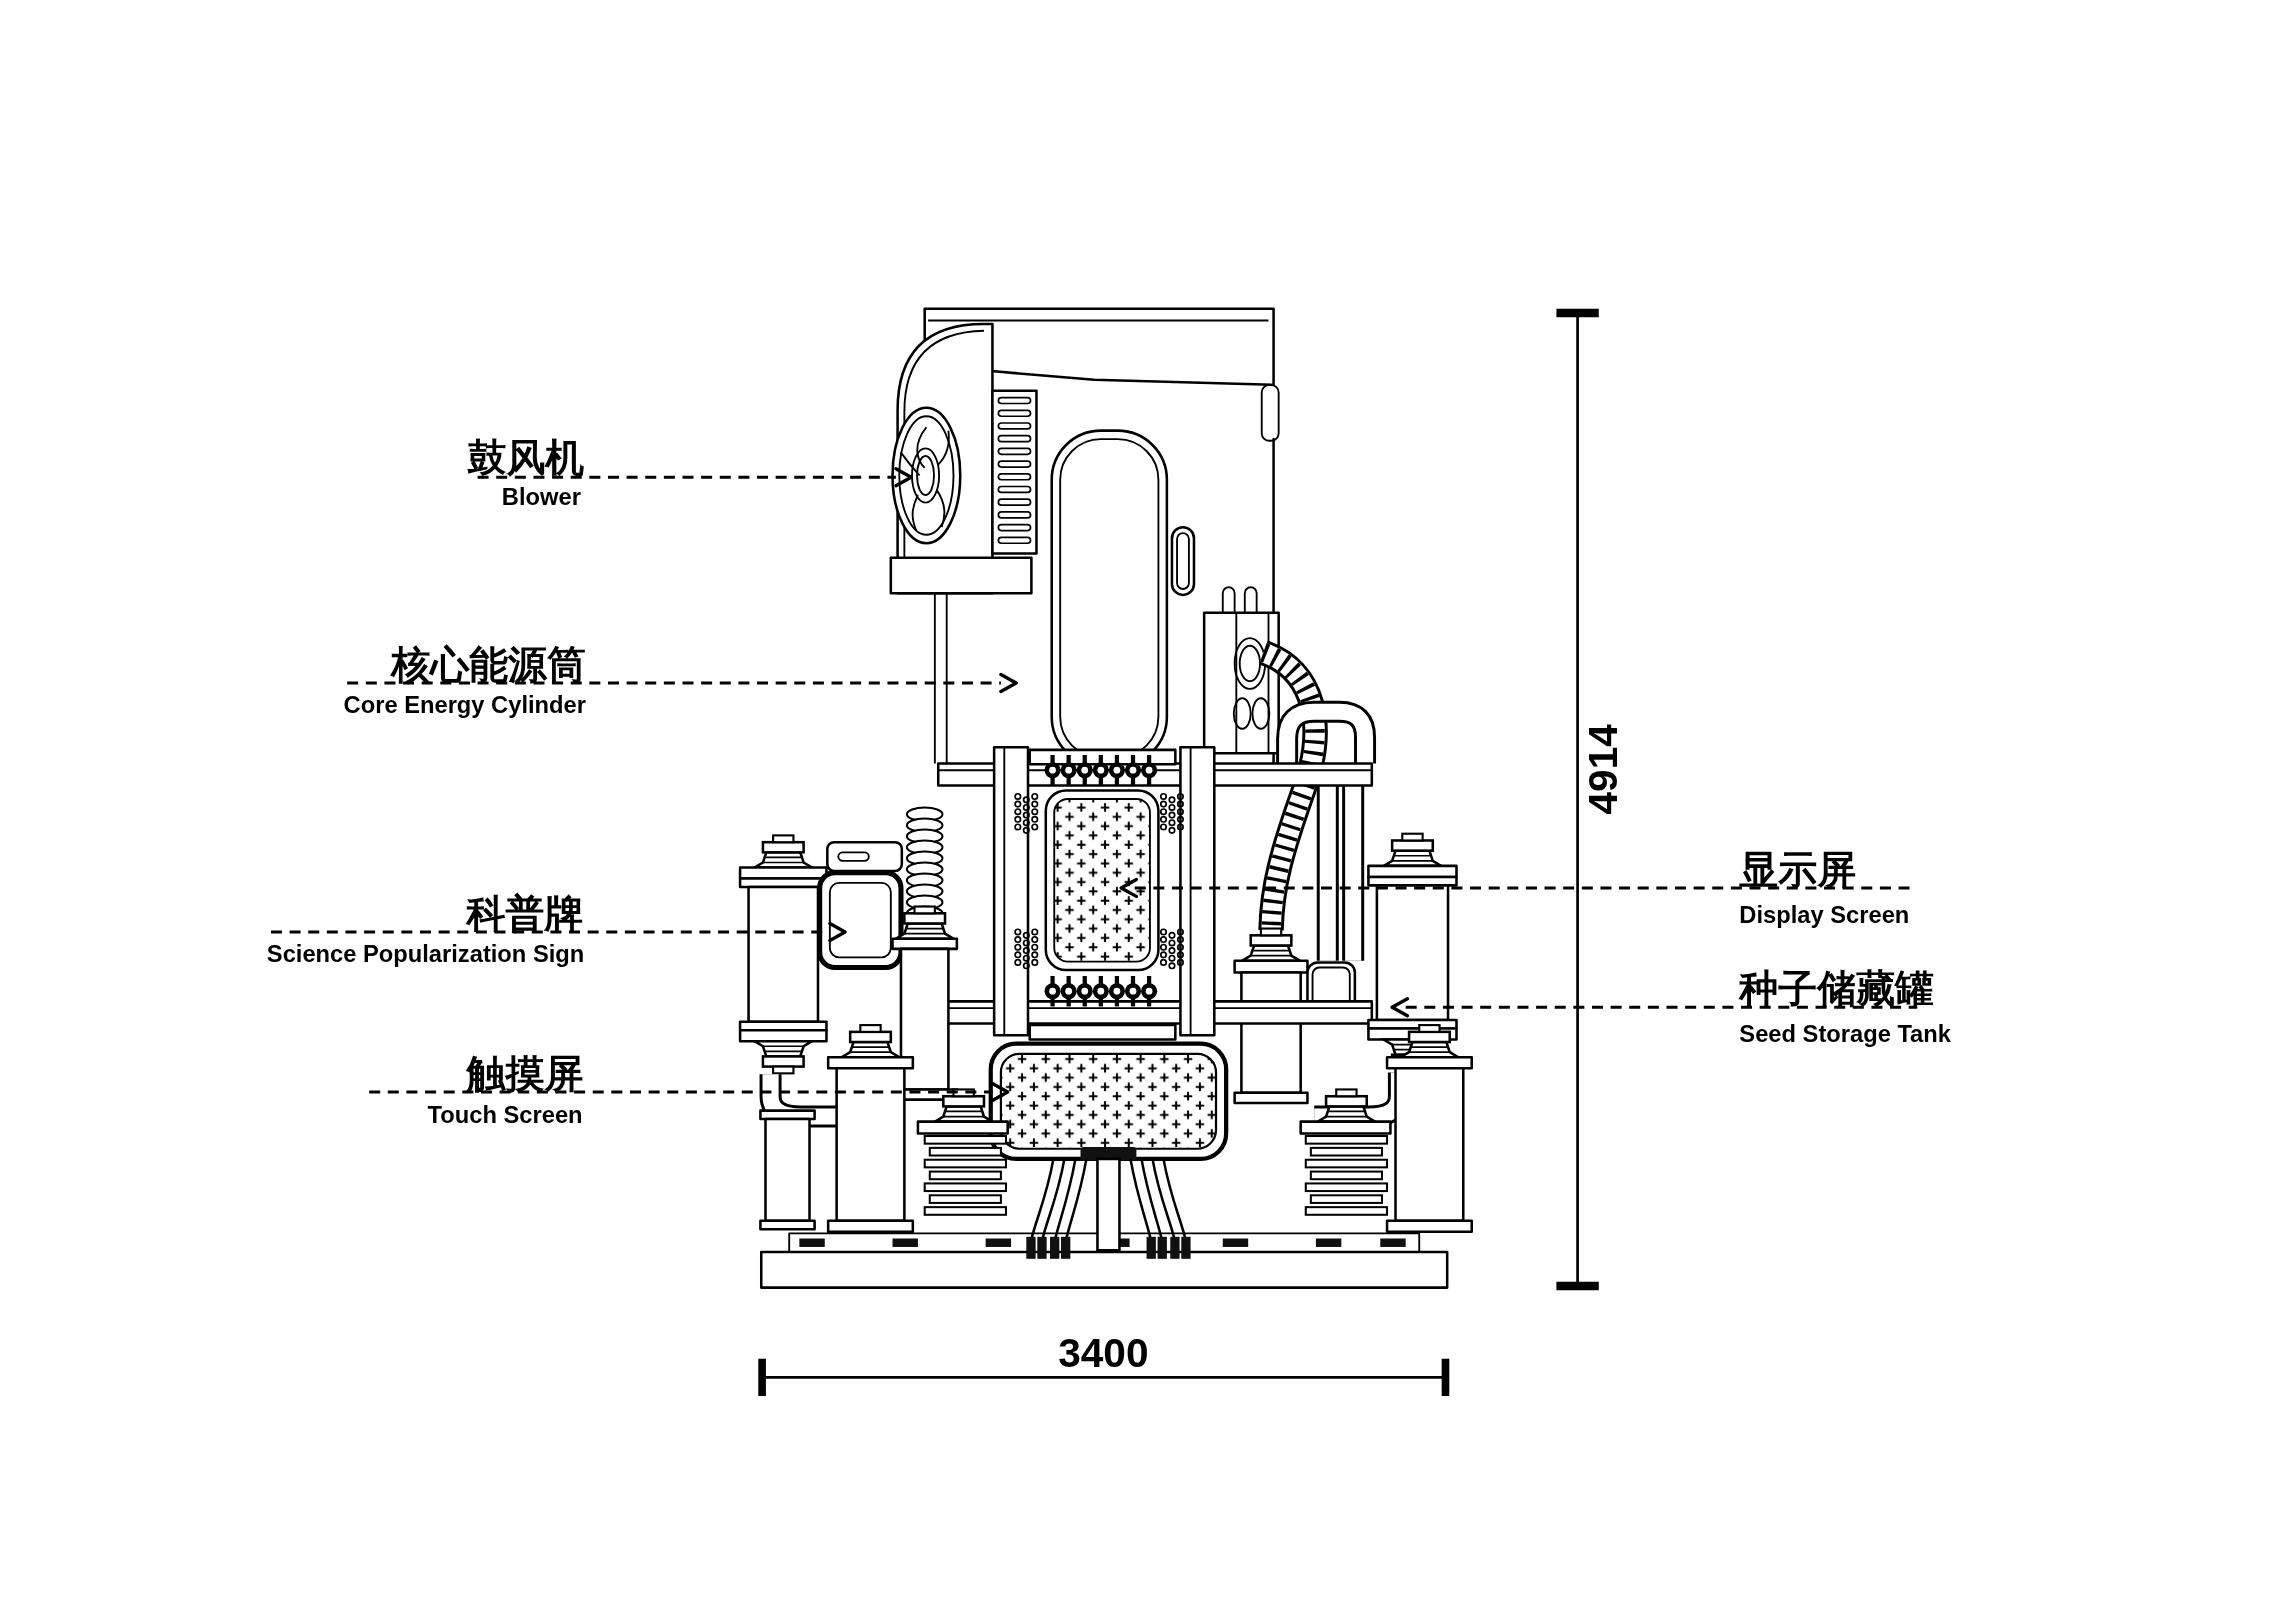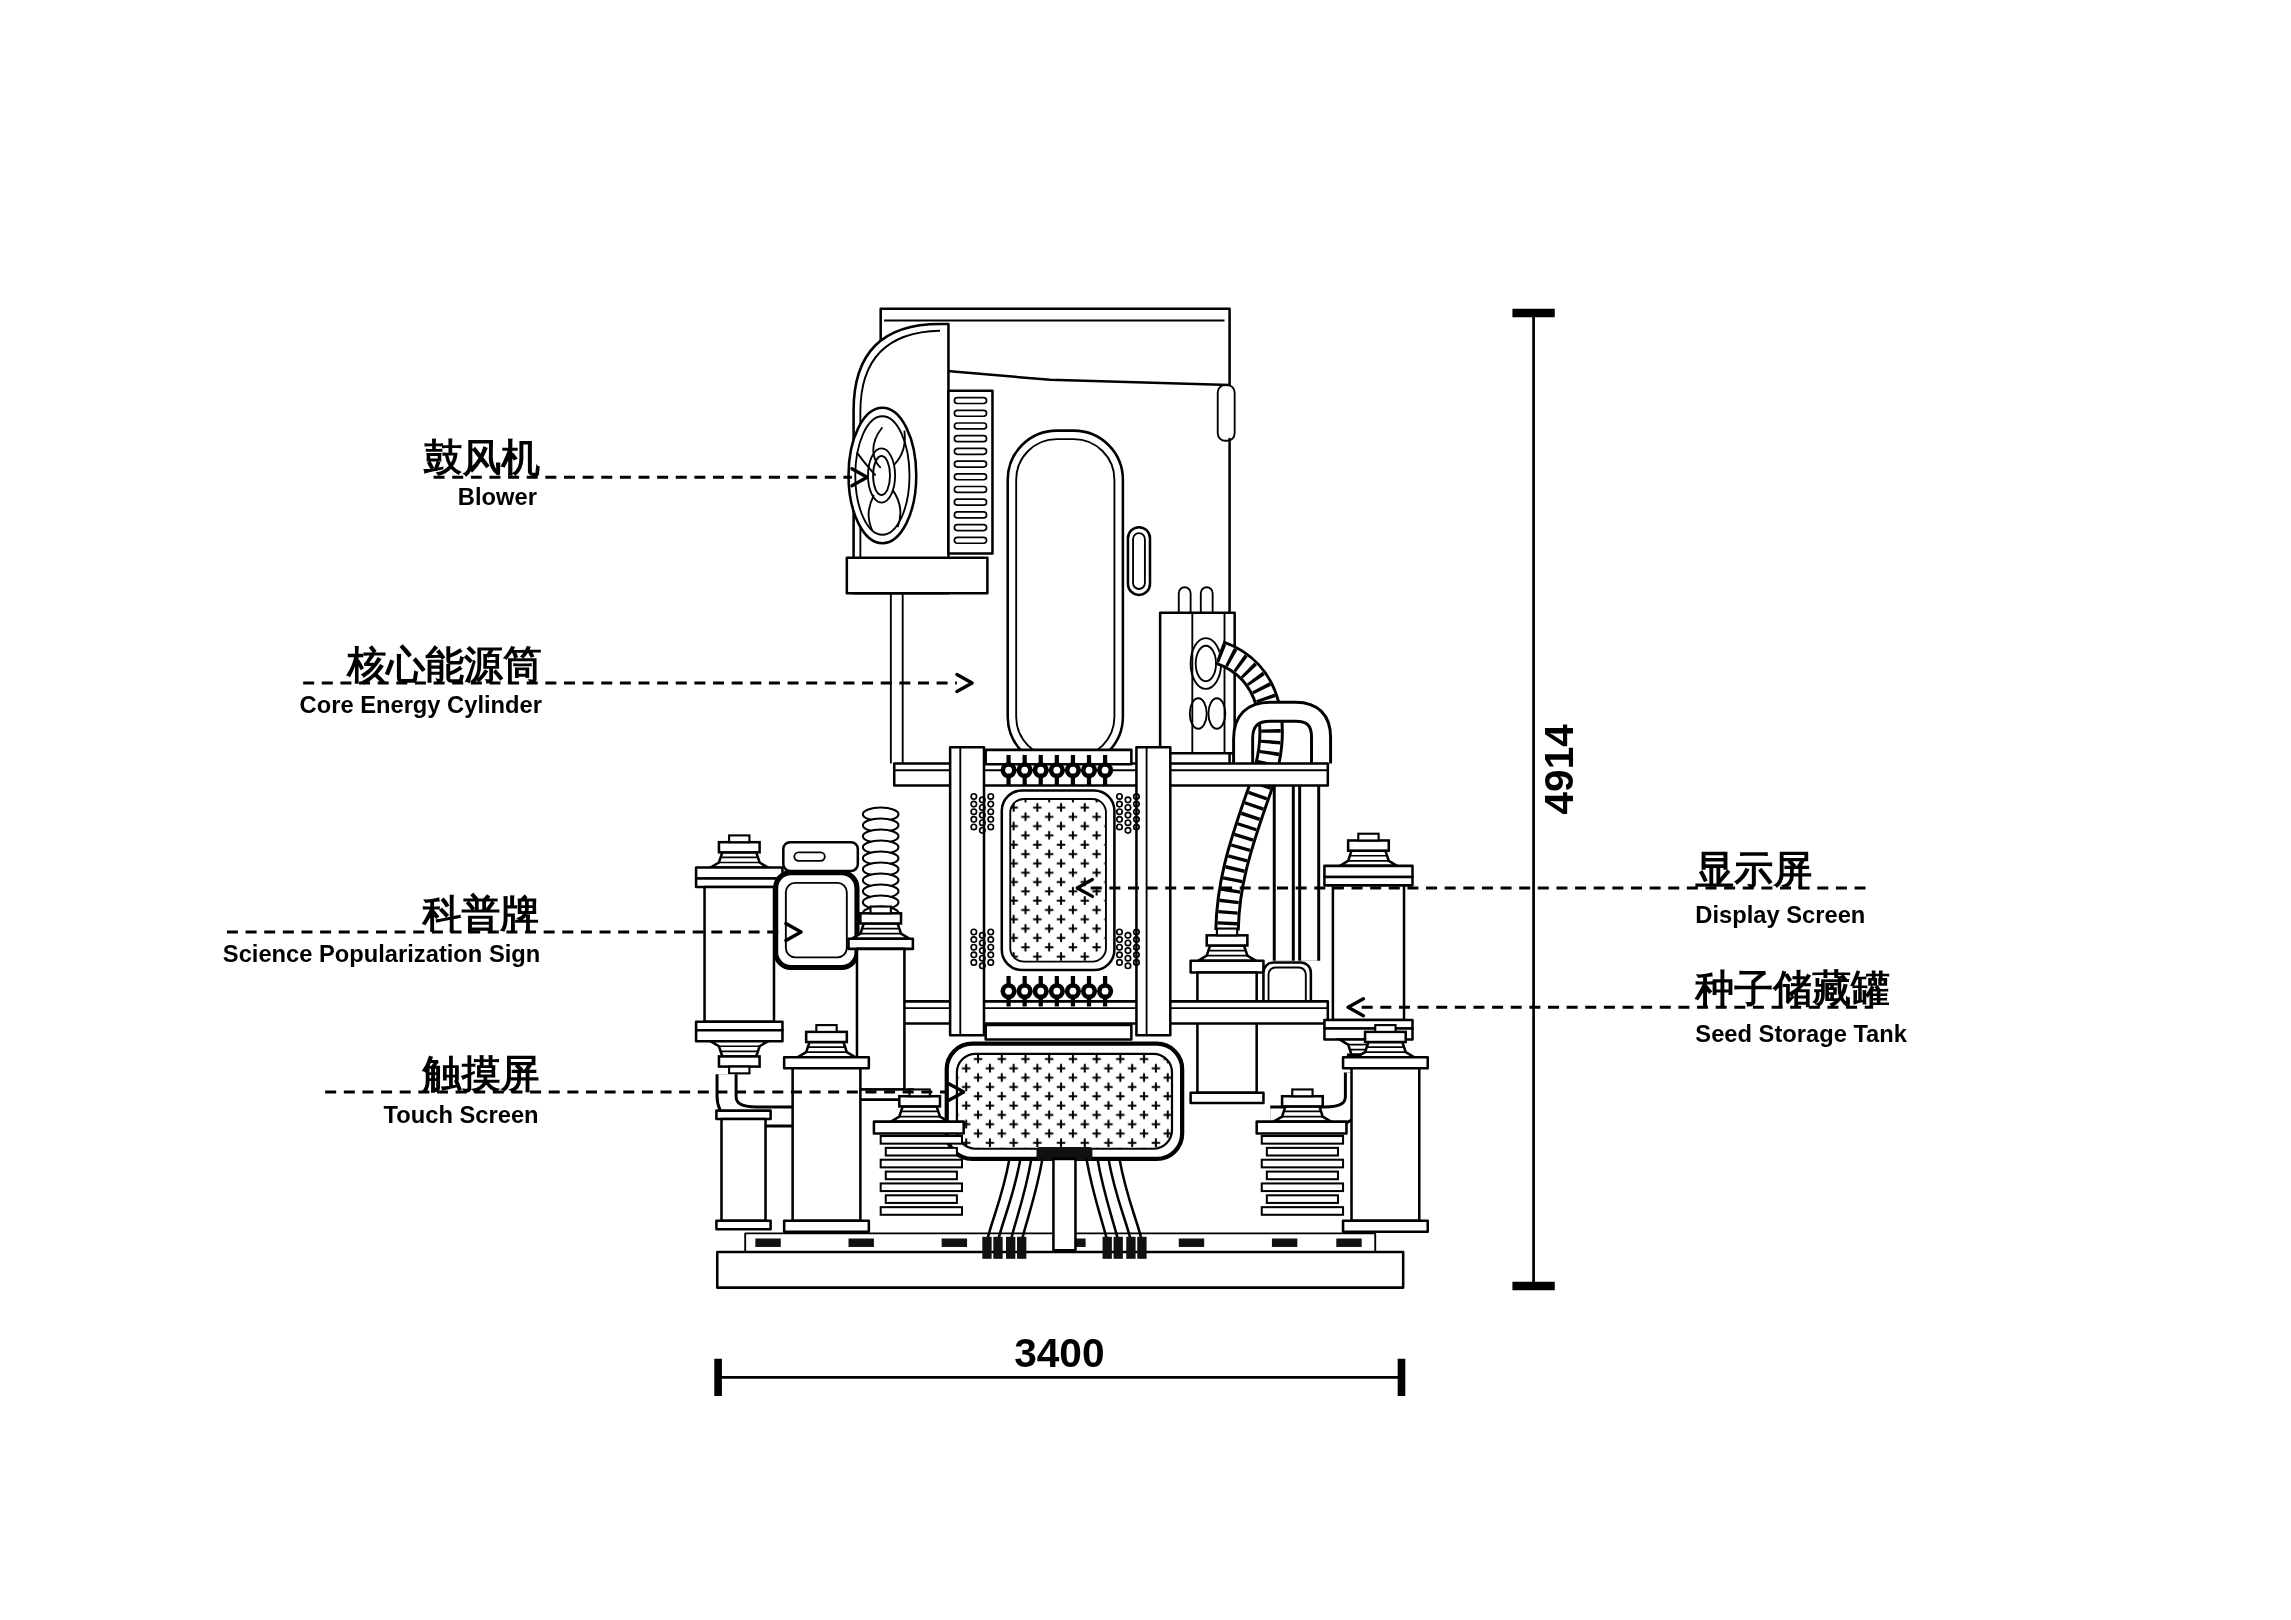--- a/index.html
+++ b/index.html
@@ -1,17 +1,17 @@
 <!DOCTYPE html>
 <html style="font-size:14.4px"><head>
 <meta charset="utf-8">
 <style>
   html,body{margin:0;padding:0;background:#ffffff;}
   .stage{position:relative;width:2156px;height:1620px;background:#fff;overflow:hidden;
-         font-family:"Liberation Sans", sans-serif;}
+         font-family:"Liberation Sans", sans-serif;padding-left:44px;}
   svg{display:block;width:100%;height:100%;}
   .ln{fill:none;stroke:#000;stroke-width:3;stroke-linejoin:round;stroke-linecap:round;}
   .ln2{fill:none;stroke:#000;stroke-width:2.2;stroke-linejoin:round;}
   .fillw{fill:#fff;stroke:#000;stroke-width:3;stroke-linejoin:round;}
   .leader{fill:none;stroke:#000;stroke-width:3.6;stroke-dasharray:13 9;}
   .arrow{fill:none;stroke:#000;stroke-width:4;stroke-linejoin:round;stroke-linecap:round;}
   .dim{fill:none;stroke:#000;stroke-width:3.2;}
   .dimcapH{fill:none;stroke:#000;stroke-width:10;}
   .dimcapV{fill:none;stroke:#000;stroke-width:9;}
   .zh{font-size:46px;font-weight:bold;fill:#000;}

